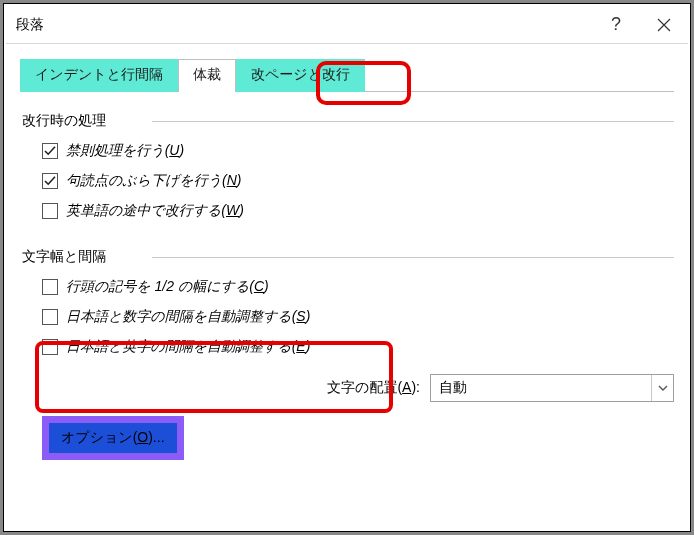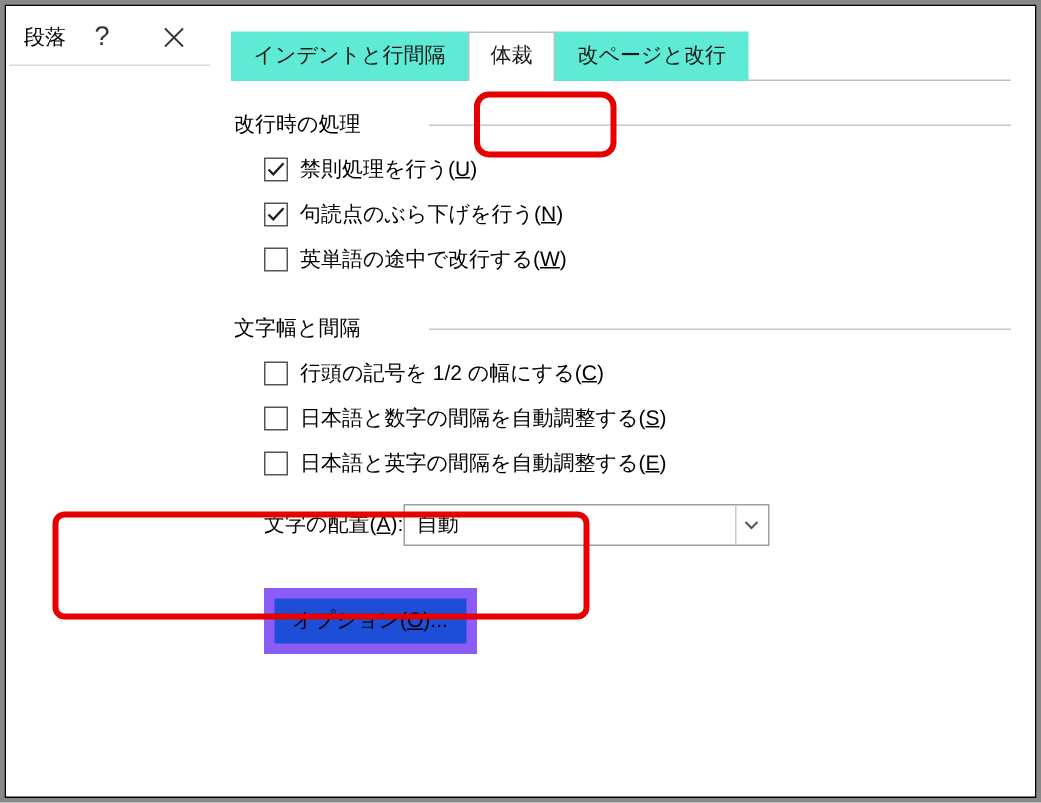--- a/index.html
+++ b/index.html
@@ -18,21 +18,21 @@
     left: 3px; top: 3px;
     width: 688px; height: 529px;
     background: #fff;
     border: 1px solid #000;
   }
   .dialog {
     position: absolute;
     left: 2px; top: 2px; right: 2px; bottom: 2px;
     background: #fff;
     display: flex;
-    flex-direction: row;
+    flex-direction: column;
   }
   .titlebar {
     height: 38px;
     display: flex;
     align-items: center;
     background: #fff;
     border-bottom: 1px solid #d8d8d8;
     padding-left: 10px;
   }
   .titlebar .title {
@@ -112,20 +112,21 @@
   }
   .group-body {
     padding-left: 20px;
   }
   .chk-row {
     display: flex;
     align-items: center;
     gap: 8px;
     margin-bottom: 12px;
     white-space: nowrap;
+    font-style: italic;
   }
   .chk-box {
     width: 16px;
     height: 16px;
     border: 1px solid #555;
     background: #fff;
     display: flex;
     align-items: center;
     justify-content: center;
     flex-shrink: 0;
@@ -140,22 +141,24 @@
     left: 29px;
     top: 335px;
     width: 358px;
     height: 72px;
     pointer-events: none;
     z-index: 5;
   }
   .align-row {
     display: flex;
     align-items: center;
+    gap: 10px;
     margin-top: 18px;
-    margin-bottom: 28px;
+    margin-bottom: 14px;
+    justify-content: flex-end;
   }
   .align-label {
     white-space: nowrap;
   }
   .align-label .accel { text-decoration: underline; }
   .combo {
     display: flex;
     align-items: center;
     border: 1px solid #9e9e9e;
     height: 28px;

